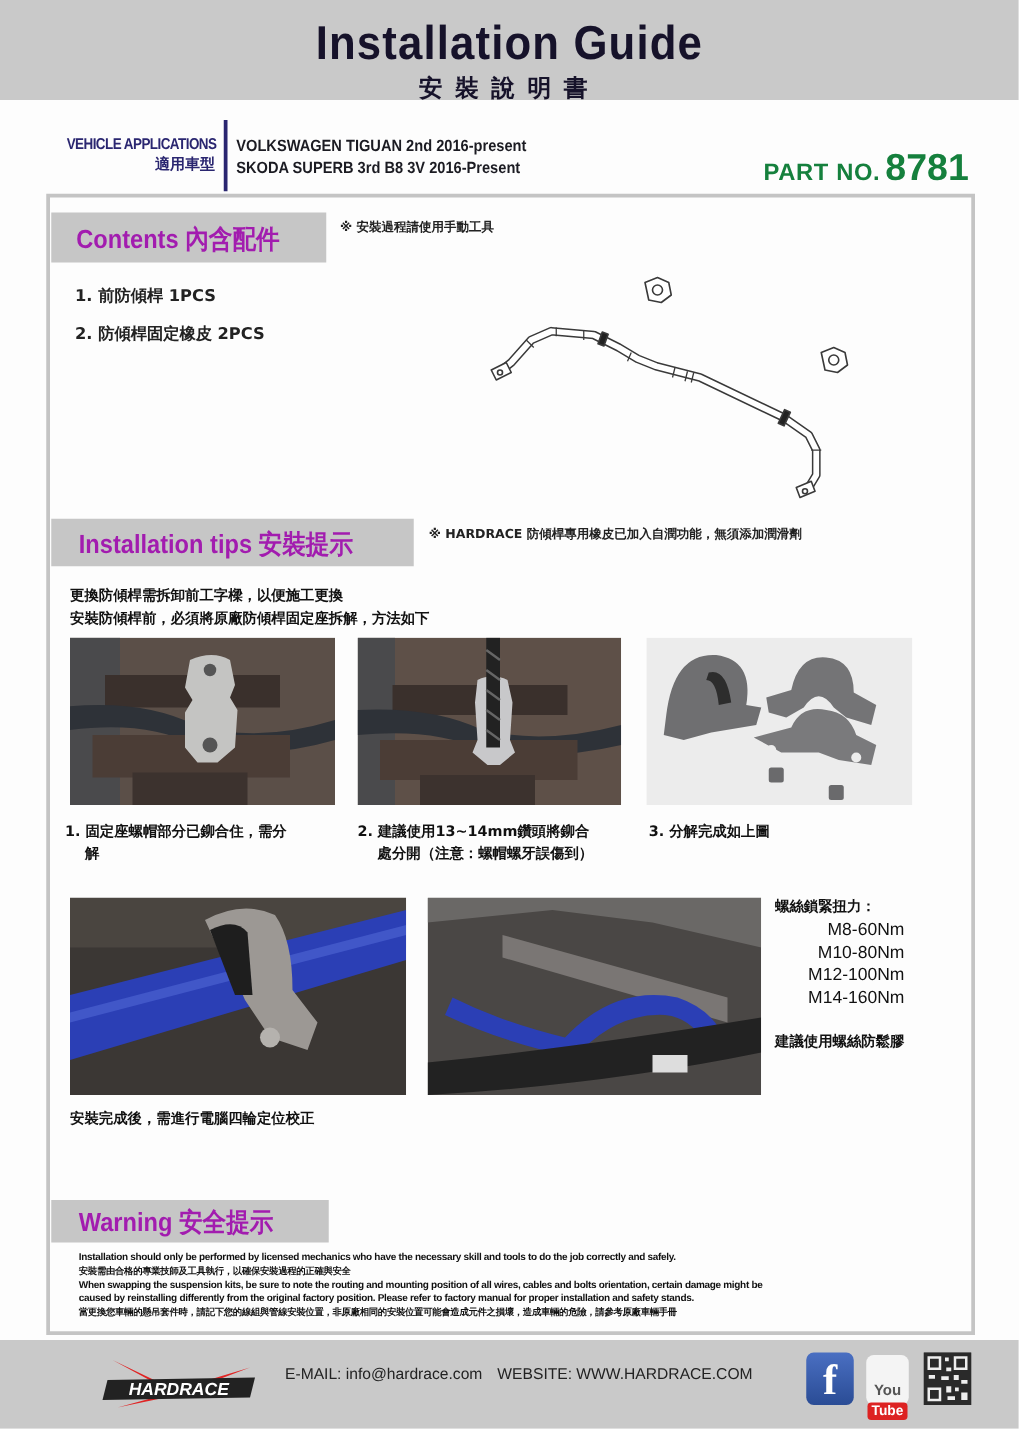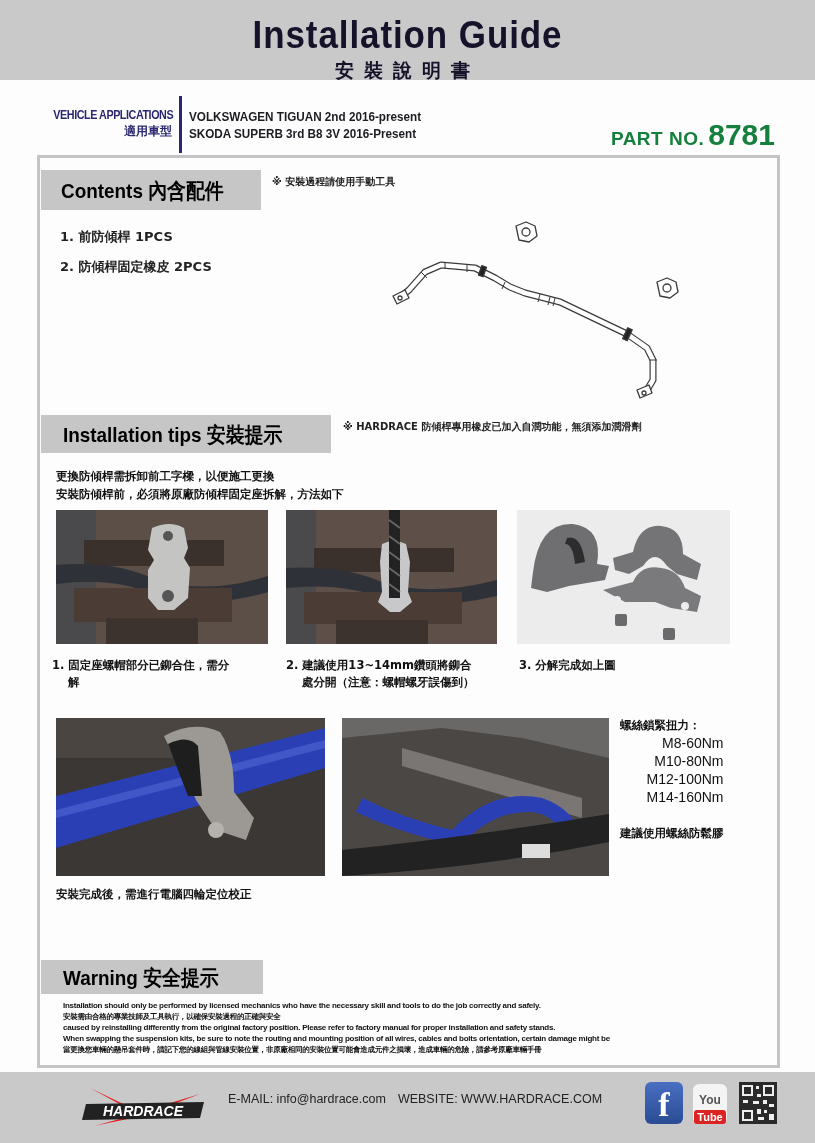--- a/index.html
+++ b/index.html
@@ -15,21 +15,21 @@
   .vehicle-label .zh { display: block; font-size: 12px; font-family: "DejaVu Sans", sans-serif; margin-top: 1px; }
   .vehicle-divider { position: absolute; left: 179px; top: 96px; width: 3px; height: 57px; background: #2a2670; }
   .vehicle-list { position: absolute; left: 189px; top: 108px; }
   .vehicle-list div { font-size: 13px; font-weight: 700; color: #1b1b22; line-height: 17px; white-space: nowrap; transform: scaleX(0.9); transform-origin: left; }
   .part-no { position: absolute; right: 40px; top: 118px; font-weight: 700; color: #15803d; white-space: nowrap; }
   .part-no .lbl { font-size: 19px; letter-spacing: 0.5px; }
   .part-no .num { font-size: 30px; margin-left: 4px; }
 
   .frame { position: absolute; left: 37px; top: 155px; width: 743px; height: 913px; border: 3px solid #c4c4c4; background: #fdfdfd; }
 
-  .section-tag { position: absolute; background: #c6c6c6; font-weight: 700; color: #000000; white-space: nowrap; }
+  .section-tag { position: absolute; background: #c6c6c6; font-weight: 700; color: #a21caf; white-space: nowrap; }
   .section-tag span { display: inline-block; transform: scaleX(0.9); transform-origin: left; }
   .tag-contents { left: 41px; top: 170px; width: 220px; height: 40px; padding: 7px 0 0 20px; font-size: 21px; }
   .tag-tips { left: 41px; top: 415px; width: 290px; height: 38px; padding: 6px 0 0 22px; font-size: 21px; }
   .tag-warning { left: 41px; top: 960px; width: 222px; height: 34px; padding: 4px 0 0 22px; font-size: 21px; }
 
   .note { position: absolute; font-size: 10.5px; font-weight: 700; color: #222; font-family: "DejaVu Sans", sans-serif; white-space: nowrap; }
   .note-contents { left: 272px; top: 175px; font-size: 10px; }
   .note-tips { left: 343px; top: 420px; font-size: 10px; }
 
   .contents-list { position: absolute; left: 60px; top: 228px; }
@@ -64,21 +64,21 @@
   .warning-text p { white-space: nowrap; letter-spacing: -0.25px; }
   .warning-text p.zh { font-family: "DejaVu Sans", sans-serif; font-size: 7.5px; }
 
   .footer { position: absolute; left: 0; top: 1072px; width: 815px; height: 71px; background: #c9c9c9; }
   .footer-logo { position: absolute; left: 80px; top: 14px; width: 130px; height: 42px; }
   .footer-contact { position: absolute; left: 228px; top: 18px; font-size: 12.5px; color: #222; line-height: 19px; white-space: nowrap; }
   .footer-contact span { margin-right: 12px; }
   .social { position: absolute; top: 10px; border-radius: 6px; }
   .fb { left: 645px; width: 38px; height: 42px; background: linear-gradient(#4a6fc2, #2a4c95); color: #fff; font-weight: 700; font-size: 34px; text-align: center; line-height: 46px; font-family: "Liberation Serif", serif; }
   .yt { left: 693px; width: 34px; height: 40px; background: #f4f4f4; top: 12px; text-align: center; }
-  .yt .you { display: block; font-size: 12px; font-weight: 700; color: #555; margin-top: 9px; }
+  .yt .you { display: block; font-size: 12px; font-weight: 700; color: #555; margin-top: 21px; }
   .yt .tube { display: inline-block; background: #d22; color: #fff; font-size: 11px; font-weight: 700; border-radius: 3px; padding: 1px 3px; margin-top: 1px; }
   .qr { left: 739px; top: 10px; width: 38px; height: 42px; border-radius: 0; background: #333; }
 </style>
 </head>
 <body>
 
 <div class="header-band">
   <div class="header-title">Installation Guide</div>
   <div class="header-subtitle">安裝說明書</div>
 </div>
@@ -230,22 +230,22 @@
   <div class="t-val">M14-160Nm</div>
   <div class="t-tip">建議使用螺絲防鬆膠</div>
 </div>
 
 <div class="after-note">安裝完成後，需進行電腦四輪定位校正</div>
 
 <div class="section-tag tag-warning"><span>Warning 安全提示</span></div>
 <div class="warning-text">
   <p>Installation should only be performed by licensed mechanics who have the necessary skill and tools to do the job correctly and safely.</p>
   <p class="zh">安裝需由合格的專業技師及工具執行，以確保安裝過程的正確與安全</p>
+  <p>When swapping the suspension kits, be sure to note the routing and mounting position of all wires, cables and bolts orientation, certain damage might be</p>
   <p>caused by reinstalling differently from the original factory position. Please refer to factory manual for proper installation and safety stands.</p>
-  <p>When swapping the suspension kits, be sure to note the routing and mounting position of all wires, cables and bolts orientation, certain damage might be</p>
   <p class="zh">當更換您車輛的懸吊套件時，請記下您的線組與管線安裝位置，非原廠相同的安裝位置可能會造成元件之損壞，造成車輛的危險，請參考原廠車輛手冊</p>
 </div>
 
 <div class="footer">
   <div class="footer-logo">
     <svg viewBox="0 0 130 42" width="130" height="42">
       <path d="M10 2 L60 26 L120 8 L62 30 L14 40 L58 28 Z" fill="#e02424"></path>
       <path d="M6 18 L124 16 L120 32 L2 34 Z" fill="#222"></path>
       <text x="63" y="30" text-anchor="middle" font-family="Liberation Sans, sans-serif" font-weight="700" font-style="italic" font-size="14" fill="#fff">HARDRACE</text>
     </svg>

